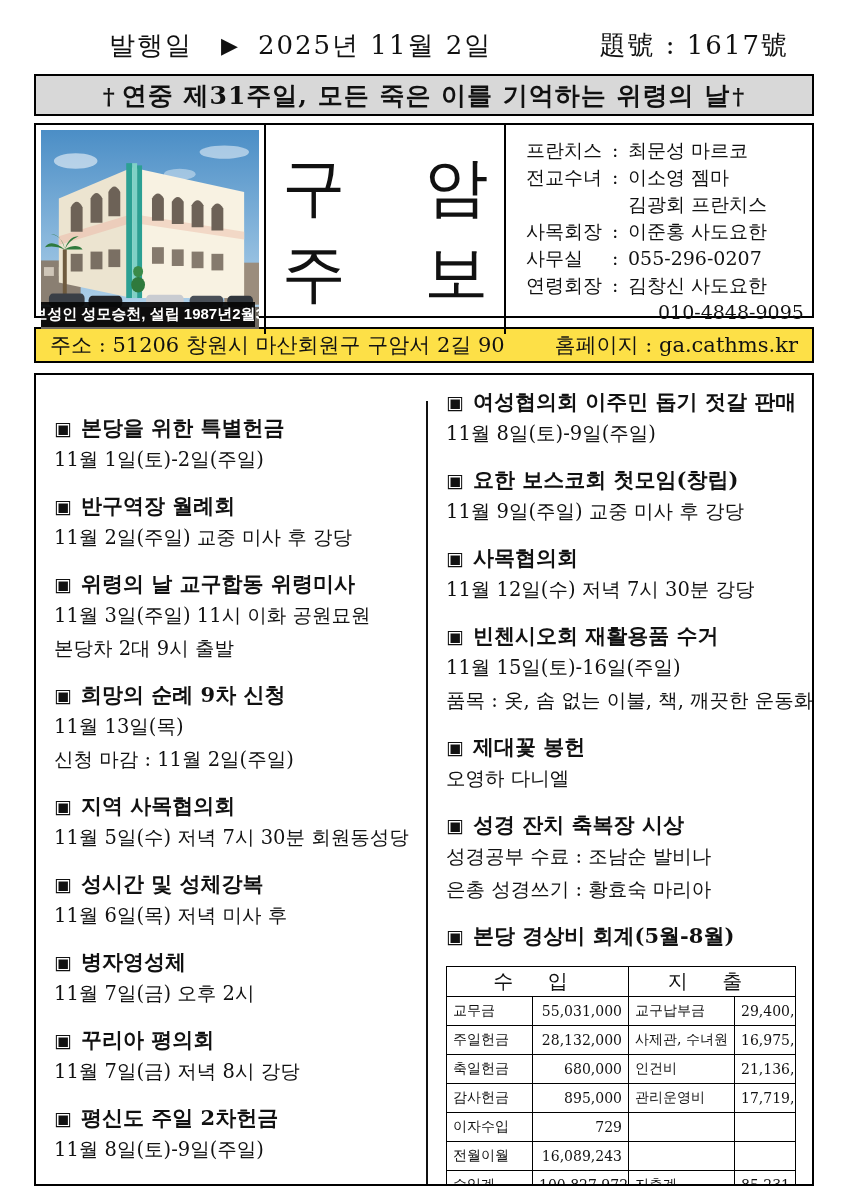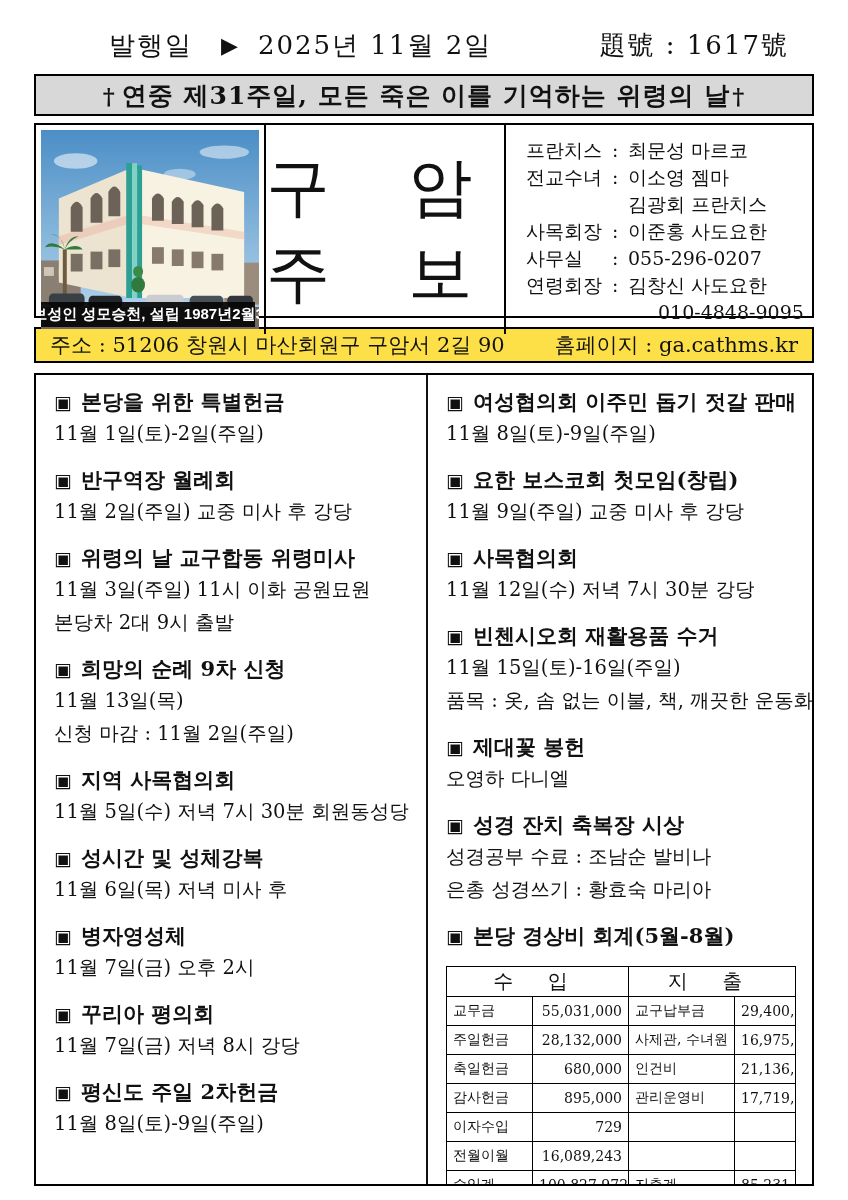--- a/index.html
+++ b/index.html
@@ -28,41 +28,41 @@
     display:grid;grid-template-columns:230px 240px 1fr;
   }
   .photo-sec{border-right:2px solid #000;padding:5px;position:relative;}
   .photo{position:relative;width:100%;height:100%;overflow:hidden;}
   .photo svg{display:block;width:100%;height:100%;}
   .photo-caption{
     position:absolute;left:0;right:4px;bottom:2px;height:25px;background:rgba(5,5,5,.92);
     color:#fff;font-family:"Liberation Sans","DejaVu Sans",sans-serif;font-weight:bold;
     font-size:15px;display:flex;align-items:center;justify-content:center;white-space:nowrap;
   }
-  .masthead-sec{border-right:2px solid #000;display:flex;flex-direction:column;justify-content:center;align-items:flex-start;gap:4px;}
+  .masthead-sec{border-right:2px solid #000;display:flex;flex-direction:column;justify-content:center;align-items:center;gap:4px;}
   .masthead-line{font-size:64px;line-height:82px;word-spacing:58px;white-space:nowrap;}
   .info-sec{padding:12px 8px 8px 20px;font-size:19px;line-height:27px;white-space:nowrap;}
   .info-row{display:flex;}
   .info-row .lab{display:inline-block;width:86px;}
   .info-row .sep{display:inline-block;width:16px;}
   .info-row.ind1{padding-left:102px;}
   .info-row.ind2{padding-left:132px;}
   
   .addr-bar{
     margin:9px 30px 0 30px;height:32px;background:#fde047;border:2px solid #000;
     display:flex;align-items:center;justify-content:space-between;
     font-size:21px;padding:0 14px;white-space:nowrap;
   }
   
   .main-box{
     margin:10px 30px 0 30px;height:809px;border:2px solid #000;
     display:grid;grid-template-columns:392px 1fr;
   }
   .col{padding:12px 16px 8px 18px;overflow:hidden;}
-  .col.left{border-right:2px solid #111;}
+  .col.left{border-right:2px solid #111;margin-top:26px;}
   .notice{margin-bottom:15px;}
   .n-title{font-size:21px;font-weight:bold;line-height:30px;white-space:nowrap;}
   .n-title .bullet{font-size:19px;font-weight:normal;margin-right:9px;}
   .n-line{font-size:19.5px;line-height:33px;white-space:nowrap;}
   
   .acct-table{border-collapse:collapse;width:100%;margin-top:4px;table-layout:fixed;}
   .acct-table td,.acct-table th{
     border:1.5px solid #000;font-size:14px;padding:1px 6px;height:26px;
     font-weight:normal;white-space:nowrap;overflow:hidden;
   }

